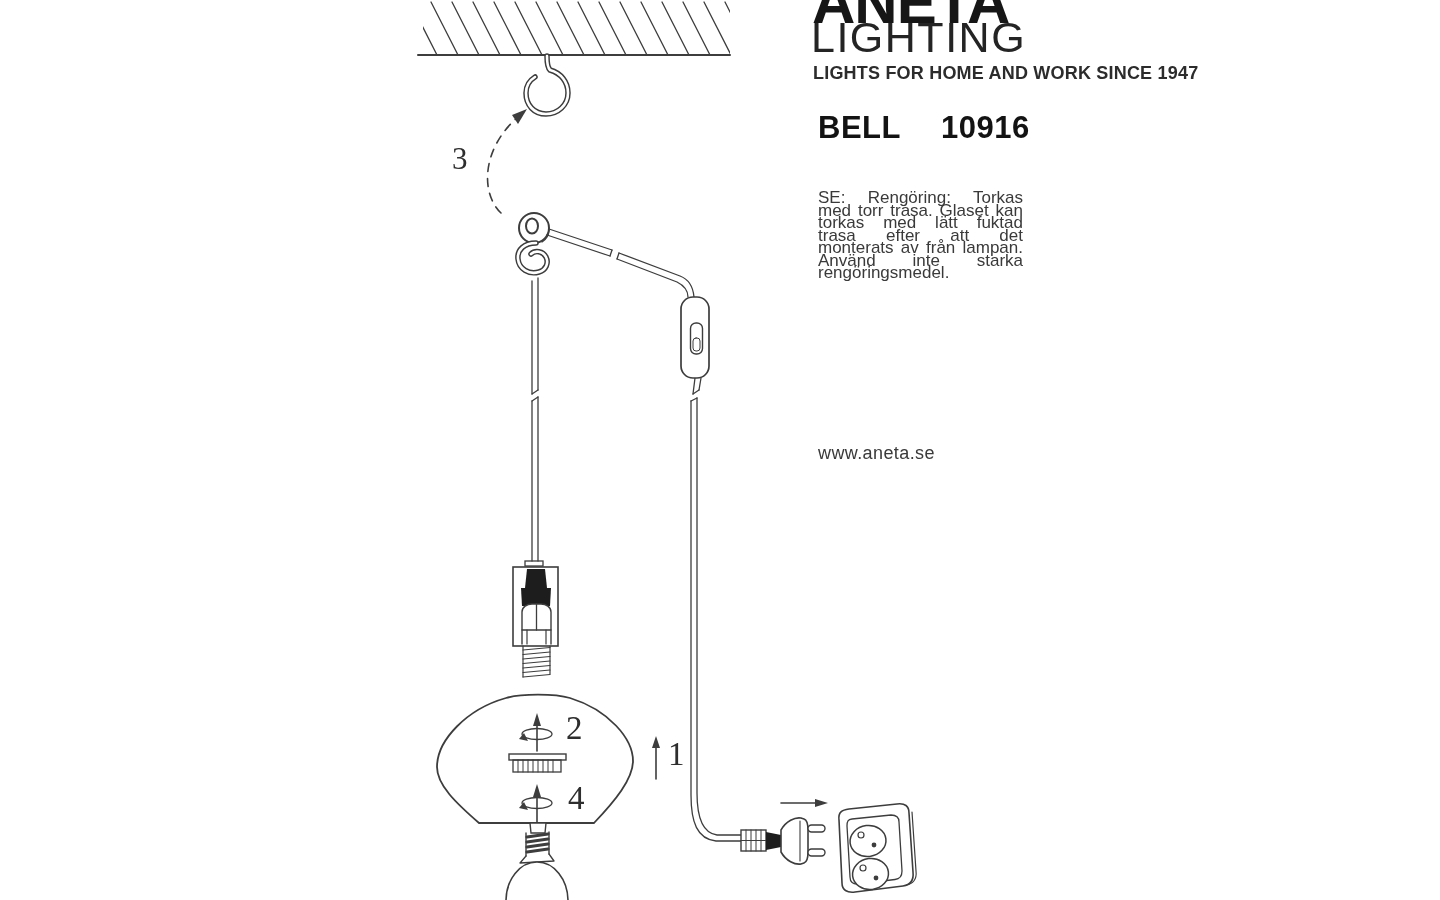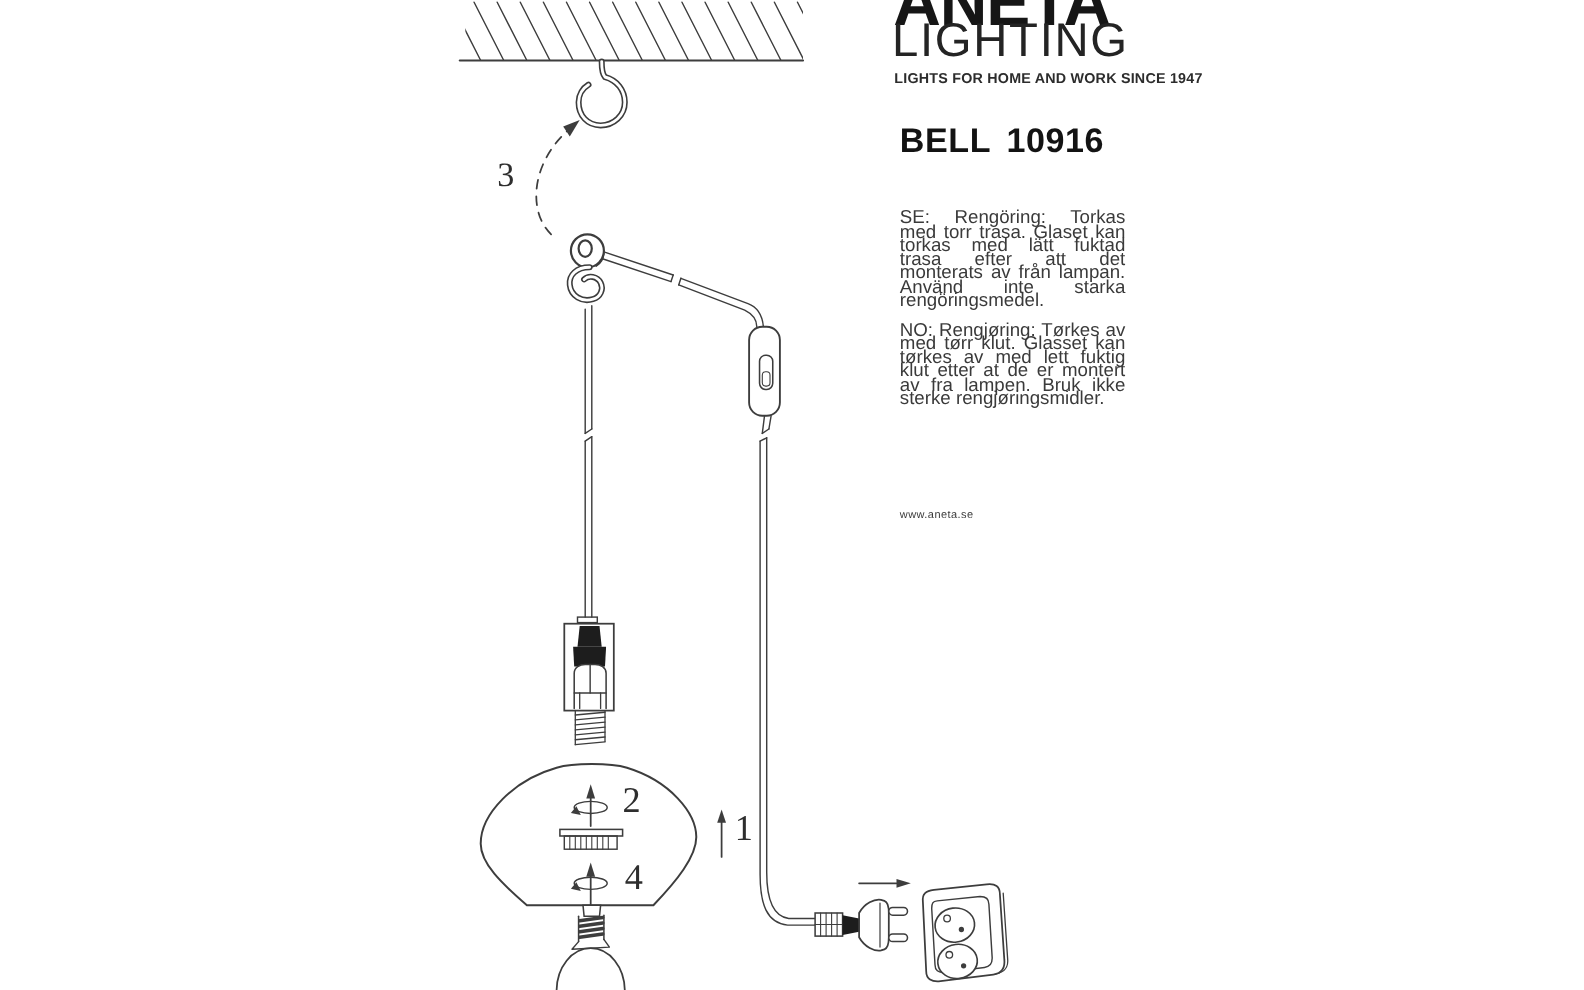--- a/index.html
+++ b/index.html
@@ -5,29 +5,29 @@
   html,body{margin:0;padding:0;background:#fff;}
   #page{position:relative;width:1440px;height:900px;background:#ffffff;overflow:hidden;
         font-family:"Liberation Sans", sans-serif;}
   .abs{position:absolute;}
   #diagram-svg{position:absolute;left:0;top:0;width:1440px;height:900px;}
   
   .brand-name{left:812px;top:-27px;font-size:60px;font-weight:800;letter-spacing:-1px;
               line-height:1;color:#161616;}
   .brand-division{left:811px;top:16px;font-size:43px;font-weight:400;letter-spacing:1.5px;
               line-height:1;color:#242424;}
-  .brand-tagline{left:813px;top:63px;font-size:13px;font-weight:700;letter-spacing:0.2px;
+  .brand-tagline{left:813px;top:63px;font-size:18px;font-weight:700;letter-spacing:0.2px;
               color:#2c2c2c;}
-  .product-title{left:818px;top:110px;display:flex;gap:14px;font-size:31px;font-weight:600;
+  .product-title{left:818px;top:110px;display:flex;gap:40px;font-size:31px;font-weight:600;
               letter-spacing:0.5px;color:#131313;}
   
   .instructions{left:818px;top:192px;width:205px;}
   .instructions p{margin:0 0 14px 0;font-size:17px;line-height:12.5px;text-align:justify;
               color:#3a3a3a;}
-  .website{left:818px;top:443px;font-size:10px;color:#3a3a3a;letter-spacing:0.4px;margin-top:20px;}
+  .website{left:818px;top:443px;font-size:18px;color:#3a3a3a;letter-spacing:0.4px;}
   
   .step-label{font-family:"Liberation Serif", serif;color:#2e2e2e;line-height:1;}
   .lbl-3{left:452px;top:143px;font-size:31px;}
   .lbl-2{left:566px;top:712px;font-size:33px;}
   .lbl-4{left:568px;top:782px;font-size:33px;}
   .lbl-1{left:668px;top:738px;font-size:33px;}
 </style>
 </head>
 <body>
 
@@ -230,18 +230,17 @@
   <div class="abs brand-division">LIGHTING</div>
   <div class="abs brand-tagline">LIGHTS FOR HOME AND WORK SINCE 1947</div>
 
   <div class="abs product-title">
     <span>BELL</span>
     <span>10916</span>
   </div>
 
   <div class="abs instructions">
     <p>SE: Rengöring: Torkas med torr trasa. Glaset kan torkas med lätt fuktad trasa efter att det monterats av från lampan. Använd inte starka rengöringsmedel.</p>
-    <p>NO: Rengjøring: Tørkes av med tørr klut. Glasset kan tørkes av med lett fuktig klut etter at de er montert av fra lampen. Bruk ikke sterke rengjøringsmidler.</p>
   </div>
 
   <div class="abs website">www.aneta.se</div>
 
 </div>
 
 </body></html>

